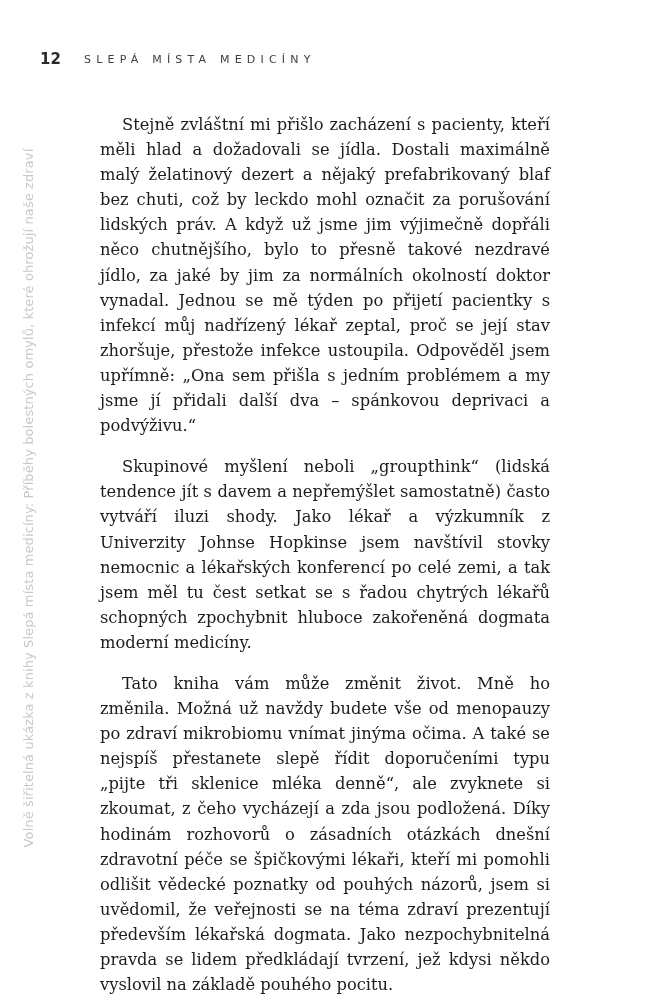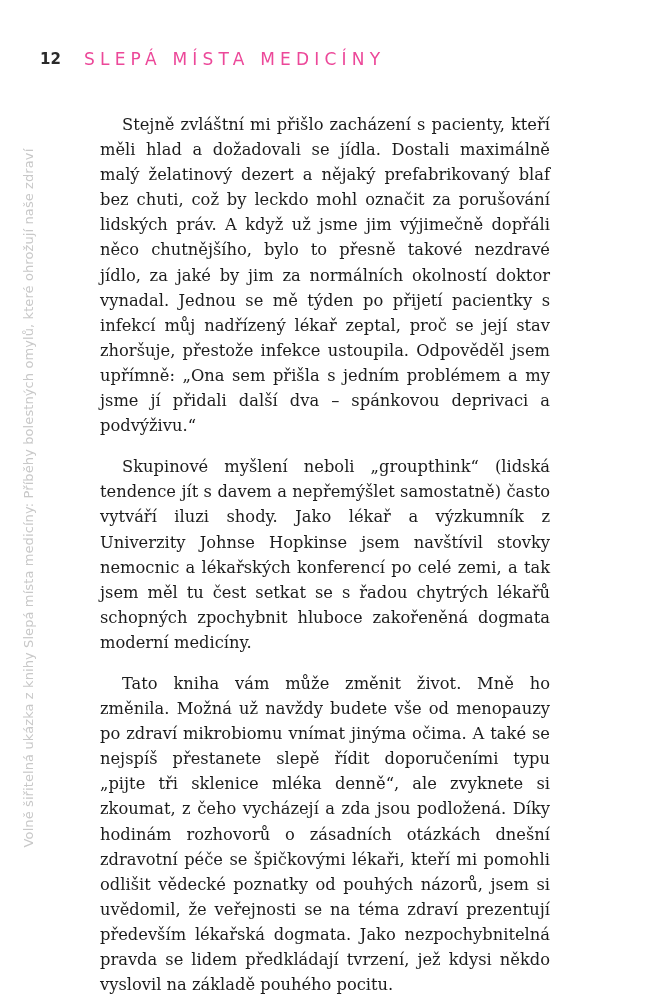--- a/index.html
+++ b/index.html
@@ -3,21 +3,21 @@
 <meta charset="utf-8">
 <style>
   html, body { margin: 0; padding: 0; background: #ffffff; }
   body { width: 665px; height: 1000px; position: relative; overflow: hidden; }
   .running-head {
     position: absolute; left: 40px; top: 49px; height: 20px;
     display: flex; align-items: center;
     font-family: "DejaVu Sans", sans-serif; color: #2a2a2a;
   }
   .page-num { font-weight: bold; font-size: 15px; width: 44px; }
-  .run-title { font-size: 17px; letter-spacing: 5.2px; color: #ec4899; }
+  .run-title { font-size: 11px; letter-spacing: 5.2px; color: #404040; }
   .watermark {
     position: absolute; left: 28px; top: 498px;
     transform: translate(-50%, -50%) rotate(-90deg);
     white-space: nowrap;
     font-family: "DejaVu Sans", sans-serif; font-size: 13px;
     color: #c8c8c8; letter-spacing: 0.1px;
   }
   .text-col {
     position: absolute; left: 84px; top: 96px; width: 482px;
     font-family: "DejaVu Serif", serif; font-size: 16.3px; line-height: 25.1px;

